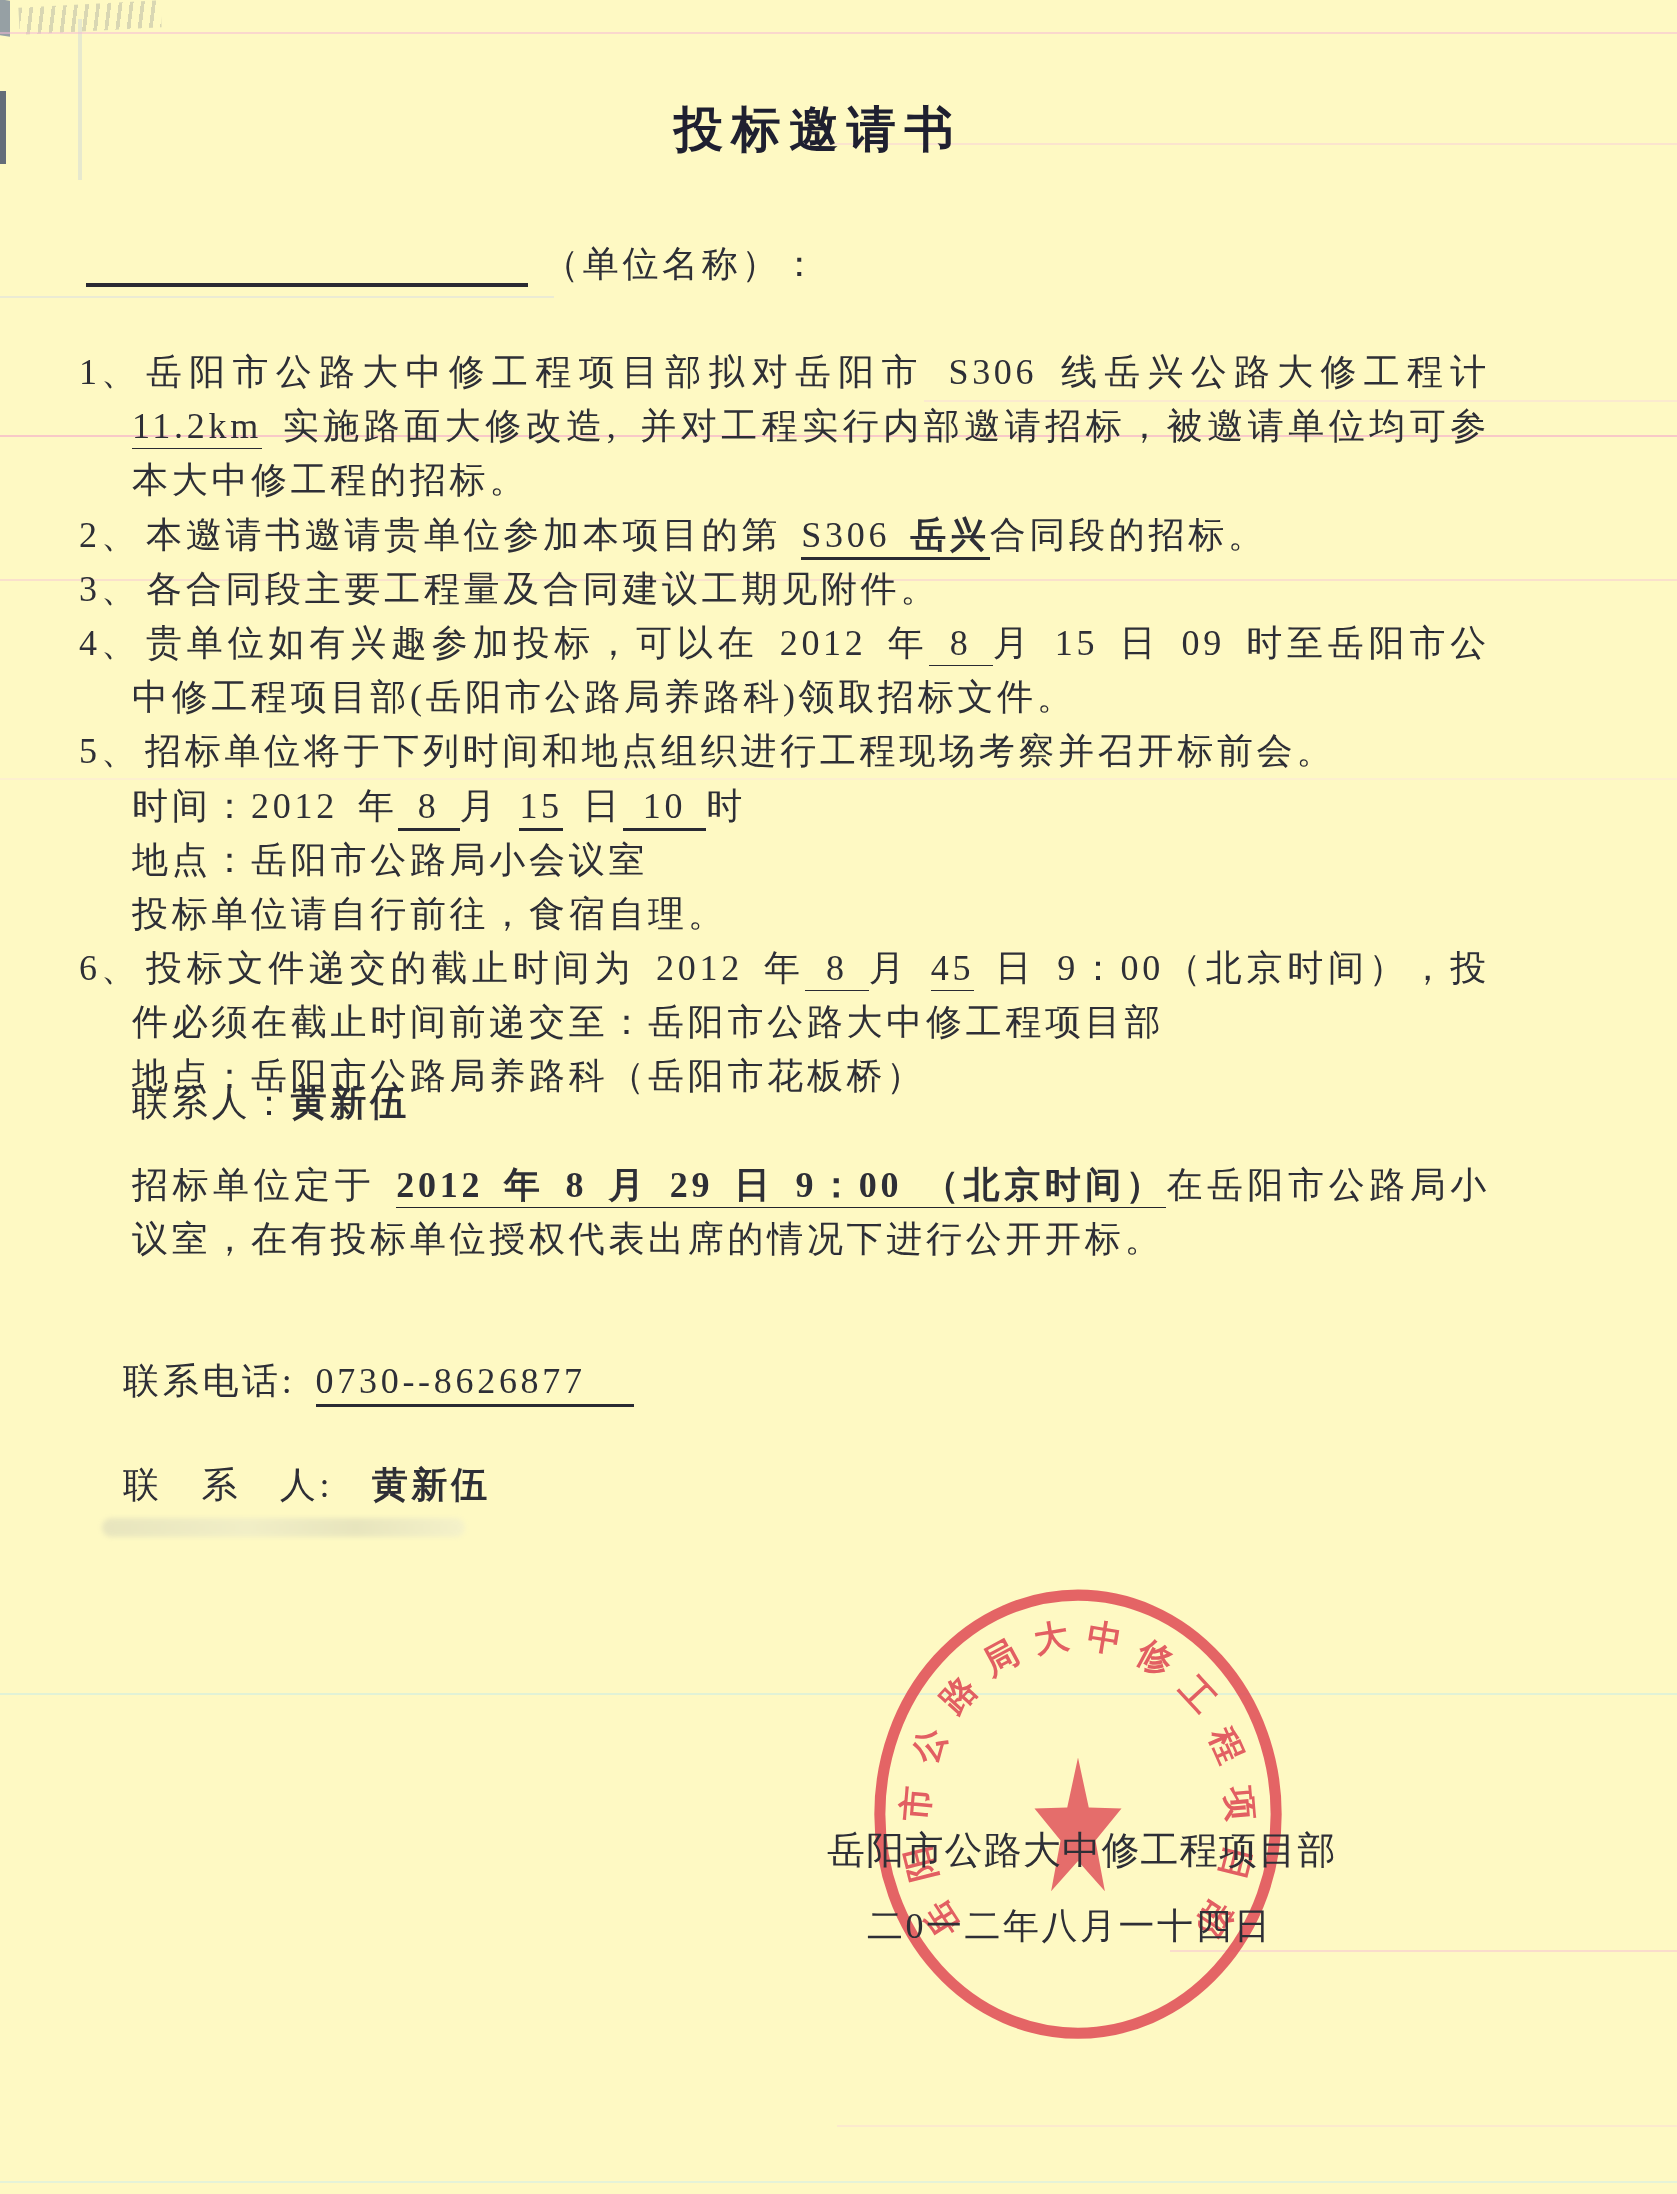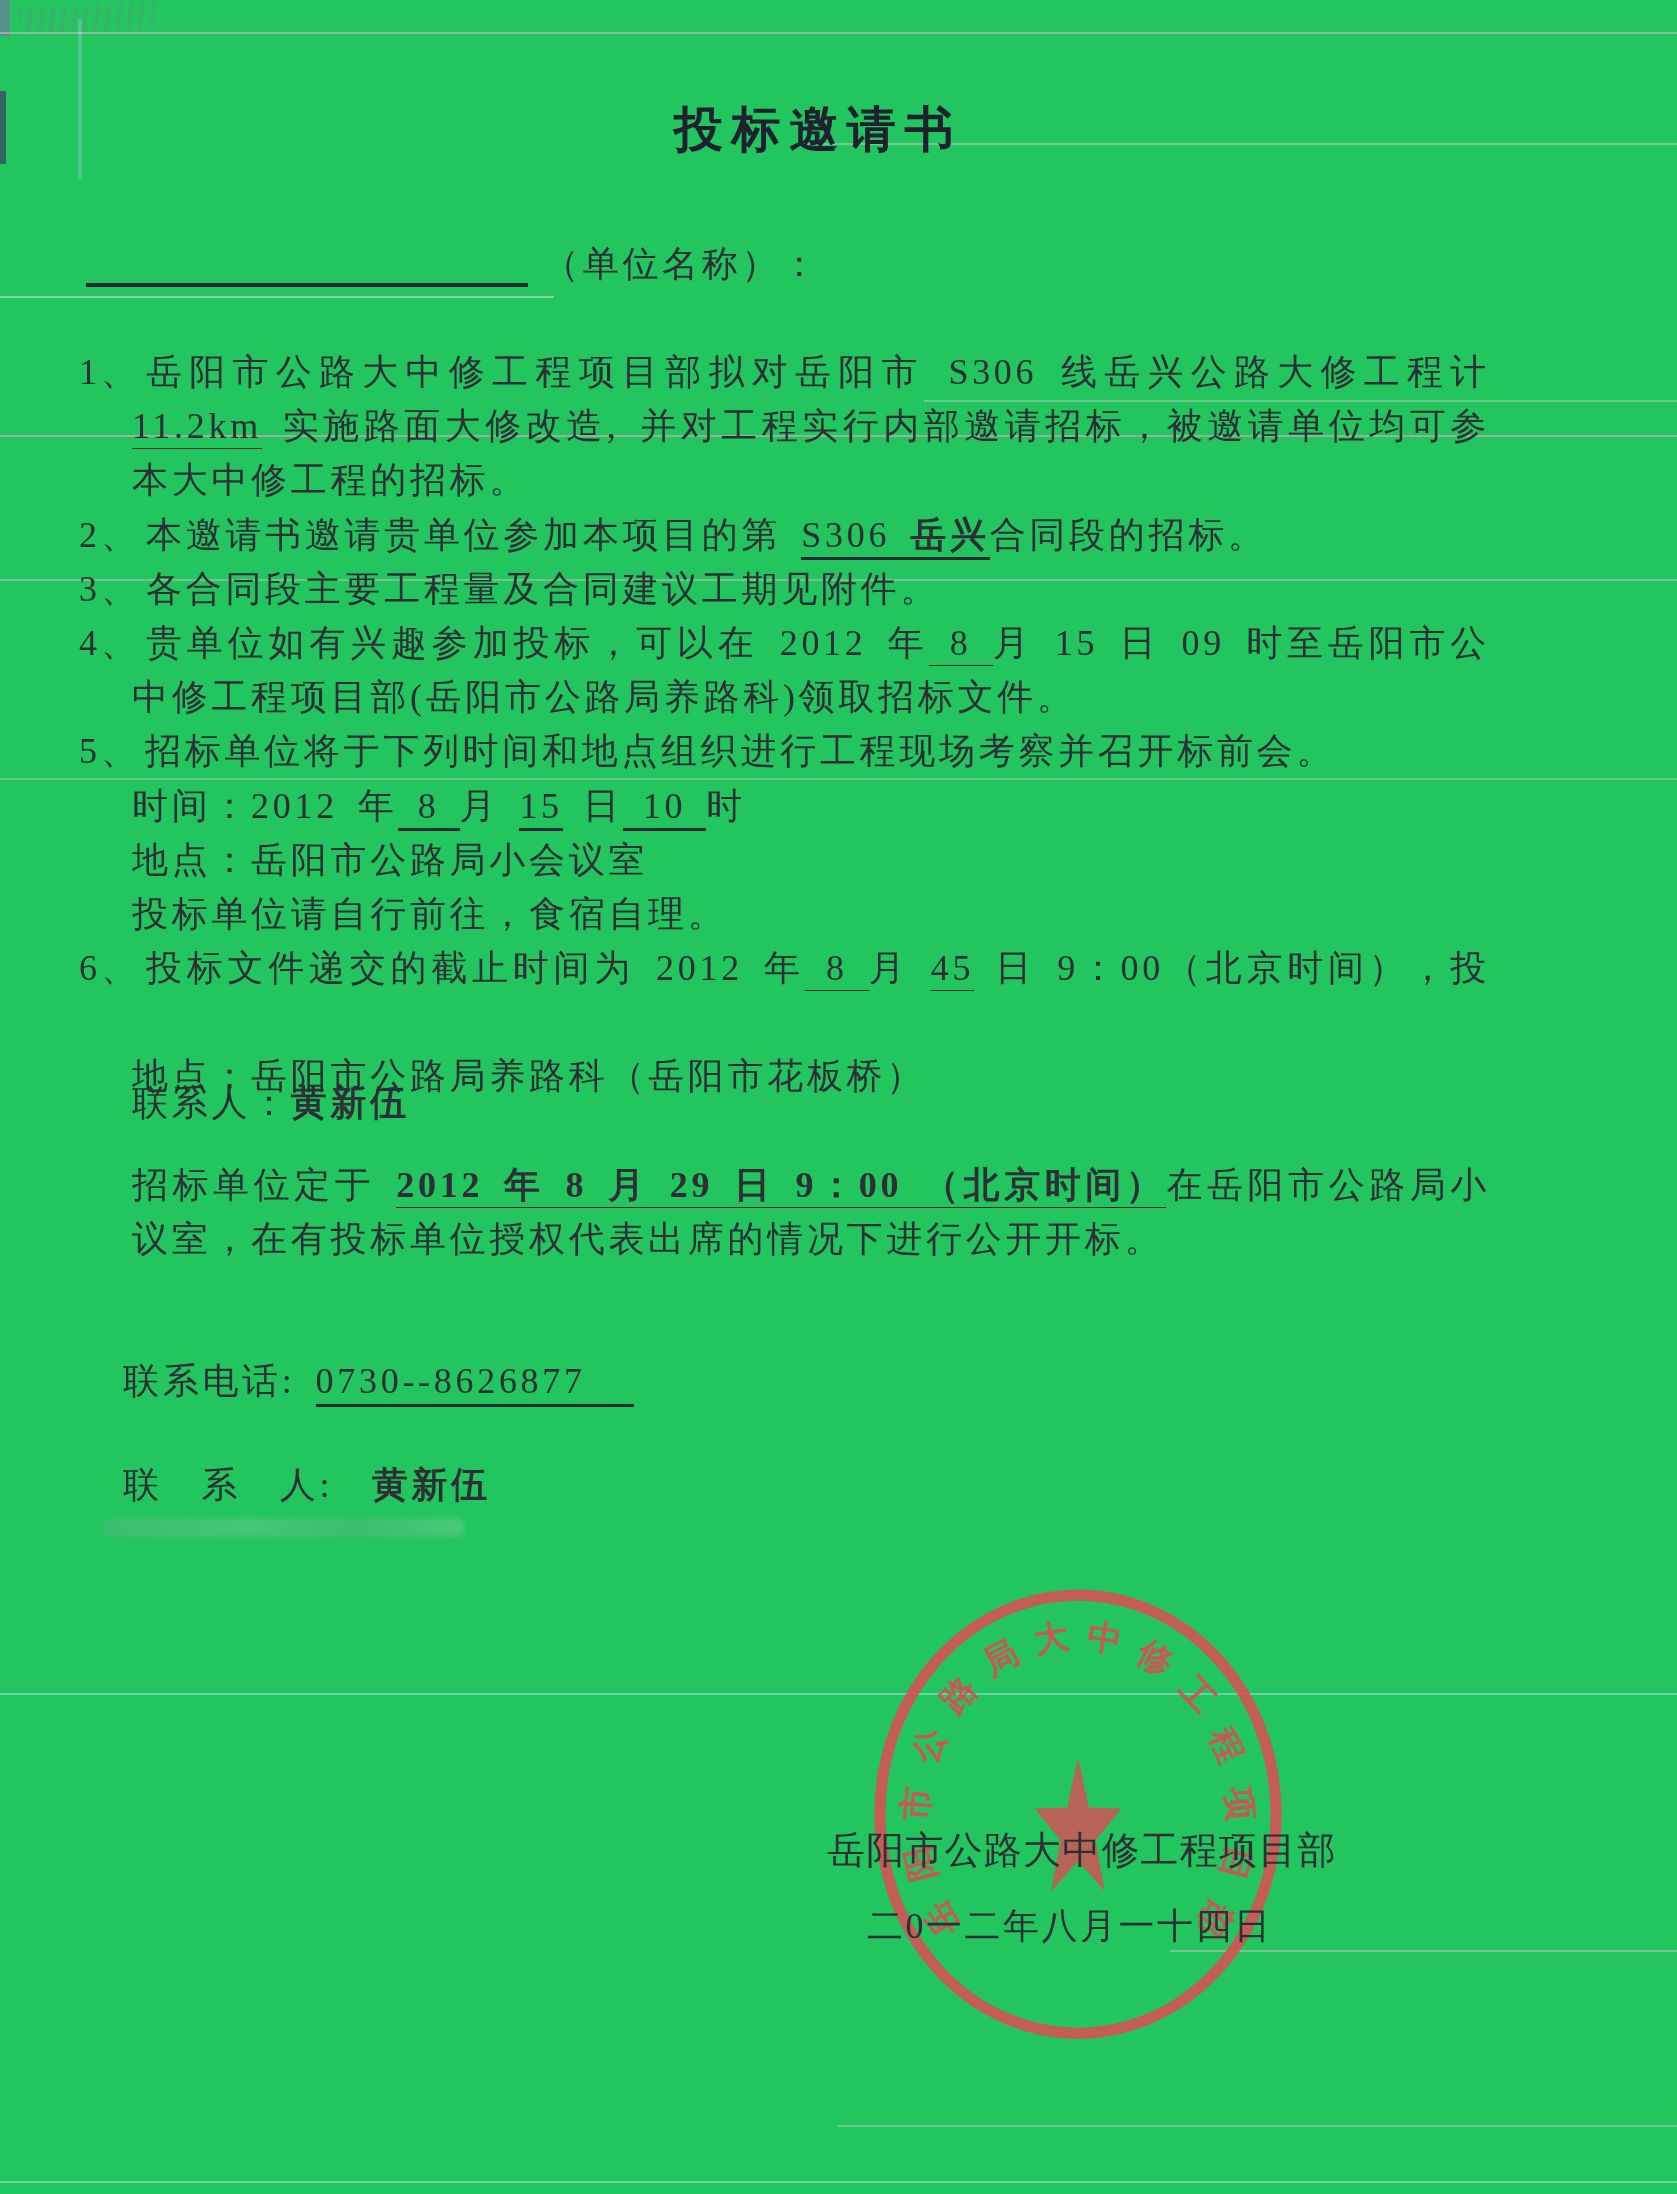--- a/index.html
+++ b/index.html
@@ -1,19 +1,19 @@
 <!DOCTYPE html>
 <html style="font-size:9.9px"><head>
 <meta charset="utf-8">
 <style>
   html,body{margin:0;padding:0;background:#e8e8e8;}
   #page{
     position:relative;
     width:1677px;height:2194px;
-    background:#22c55e;
+    background:#fef9c3;
     overflow:hidden;
     font-family:"Liberation Serif","DejaVu Serif",serif;
     color:#2e2f36;
   }
   .line{
     position:absolute;
     height:46px;line-height:46px;
     font-size:36px;
     letter-spacing:3.7px;
     word-spacing:7.4px;
@@ -95,20 +95,21 @@
   <div class="line" style="left:132px;top:674px;">中修工程项目部(岳阳市公路局养路科)领取招标文件。</div>
 
   <span class="line num" style="left:79px;top:728px;">5、</span>
   <div class="line" style="left:145px;top:728px;">招标单位将于下列时间和地点组织进行工程现场考察并召开标前会。</div>
   <div class="line" style="left:132px;top:783px;"><span>时间：2012 年</span><span class="u"> 8 </span><span>月 </span><span class="u">15</span><span> 日</span><span class="u"> 10 </span><span>时</span></div>
   <div class="line" style="left:132px;top:891px;">投标单位请自行前往，食宿自理。</div>
   <div class="line" style="left:132px;top:837px;">地点：岳阳市公路局小会议室</div>
 
   <span class="line num" style="left:79px;top:945px;">6、</span>
   <div class="line just" style="left:146px;top:945px;width:1344px;"><span>投标文件递交的截止时间为 2012 年</span><span class="u"> 8 </span><span>月 </span><span class="u">45</span><span> 日 9：00（北京时间），投标文</span></div>
+  <div class="line" style="left:132px;top:999px;">件必须在截止时间前递交至：岳阳市公路大中修工程项目部</div>
   <div class="line" style="left:132px;top:1053px;">地点：岳阳市公路局养路科（岳阳市花板桥）</div>
   <div class="line" style="left:132px;top:1080px;"><span>联系人：</span><span class="b">黄新伍</span></div>
   <div class="line just" style="left:132px;top:1162px;width:1358px;"><span>招标单位定于 </span><span class="bu">2012 年 8 月 29 日 9：00 （北京时间）</span><span>在岳阳市公路局小会</span></div>
   <div class="line" style="left:132px;top:1216px;">议室，在有投标单位授权代表出席的情况下进行公开开标。</div>
 
   <div class="line" id="phone-line"><span>联系电话: </span><span class="phone-u">0730--8626877</span></div>
   <div class="line" id="contact2-line"><span>联 系 人: </span><span class="b" style="word-spacing:0;">黄新伍</span></div>
 
   <svg id="seal" viewBox="0 0 676 745" xmlns="http://www.w3.org/2000/svg">
     <ellipse cx="338" cy="372" rx="322" ry="356" fill="none" stroke="#df4a55" stroke-width="18" opacity="0.85"></ellipse>

